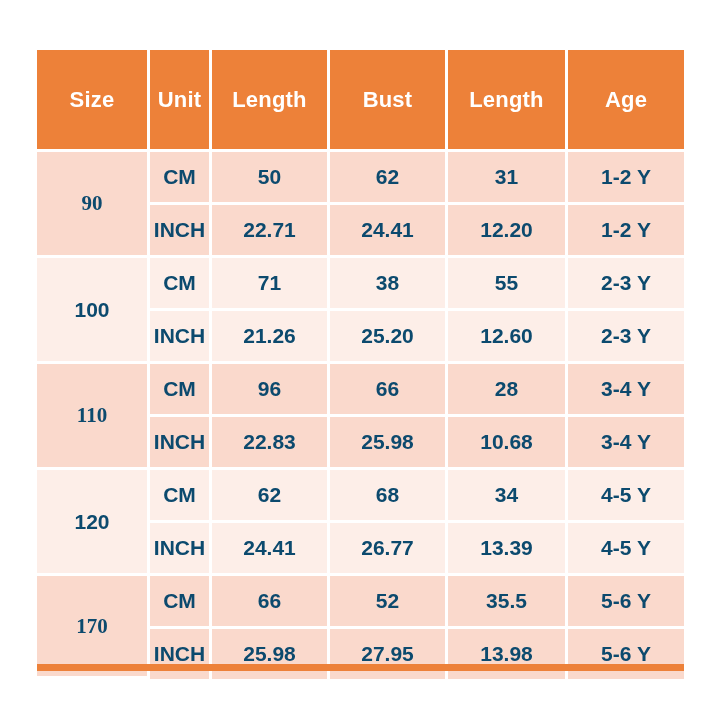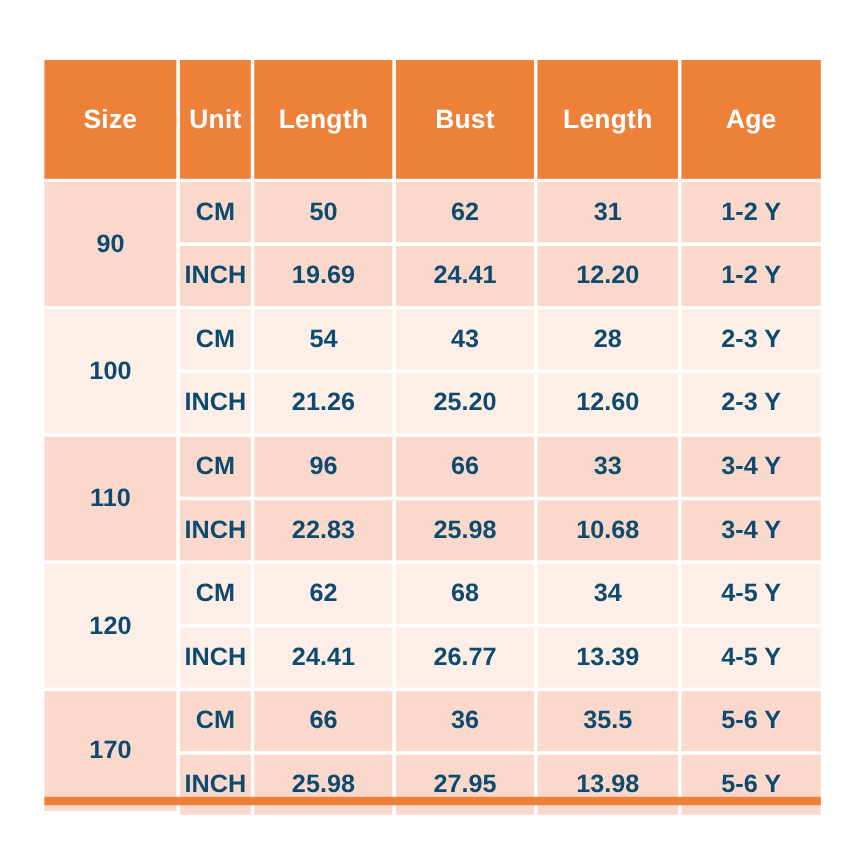--- a/index.html
+++ b/index.html
@@ -69,21 +69,21 @@
 
   tbody td.size-cell {
     font-size: 21px;
     font-weight: bold;
     border-bottom: 3px solid #ffffff;
   }
 
   tbody tr.band-dark td { background: #FAD9CC; }
   tbody tr.band-light td { background: #FDEEE8; }
 
-  tbody td.size-cell.band-dark-cell  { background: #FAD9CC; }
+  tbody td.size-cell.band-dark-cell  { background: #FAD9CC; font-family: Liberation Serif, serif; }
   tbody td.size-cell.band-light-cell { background: #FDEEE8; }
 
   tbody tr.group-end td { border-bottom: 3px solid #ffffff; }
   tbody tr:last-child td { border-bottom: none; }
 
   
   .bottom-bar {
     position: absolute;
     left: 37px;
     top: 664px;
@@ -119,46 +119,46 @@
         <tr class="band-dark">
           <td class="size-cell band-dark-cell" rowspan="2">90</td>
           <td>CM</td>
           <td>50</td>
           <td>62</td>
           <td>31</td>
           <td>1-2 Y</td>
         </tr>
         <tr class="band-dark group-end">
           <td>INCH</td>
-          <td>19.69</td>
+          <td>22.71</td>
           <td>24.41</td>
           <td>12.20</td>
           <td>1-2 Y</td>
         </tr>
         <tr class="band-light">
           <td class="size-cell band-light-cell" rowspan="2">100</td>
           <td>CM</td>
-          <td>54</td>
-          <td>43</td>
-          <td>28</td>
+          <td>71</td>
+          <td>38</td>
+          <td>55</td>
           <td>2-3 Y</td>
         </tr>
         <tr class="band-light group-end">
           <td>INCH</td>
           <td>21.26</td>
           <td>25.20</td>
           <td>12.60</td>
           <td>2-3 Y</td>
         </tr>
         <tr class="band-dark">
           <td class="size-cell band-dark-cell" rowspan="2">110</td>
           <td>CM</td>
           <td>96</td>
           <td>66</td>
-          <td>33</td>
+          <td>28</td>
           <td>3-4 Y</td>
         </tr>
         <tr class="band-dark group-end">
           <td>INCH</td>
           <td>22.83</td>
           <td>25.98</td>
           <td>10.68</td>
           <td>3-4 Y</td>
         </tr>
         <tr class="band-light">
@@ -173,21 +173,21 @@
           <td>INCH</td>
           <td>24.41</td>
           <td>26.77</td>
           <td>13.39</td>
           <td>4-5 Y</td>
         </tr>
         <tr class="band-dark">
           <td class="size-cell band-dark-cell" rowspan="2">170</td>
           <td>CM</td>
           <td>66</td>
-          <td>36</td>
+          <td>52</td>
           <td>35.5</td>
           <td>5-6 Y</td>
         </tr>
         <tr class="band-dark group-end">
           <td>INCH</td>
           <td>25.98</td>
           <td>27.95</td>
           <td>13.98</td>
           <td>5-6 Y</td>
         </tr>

